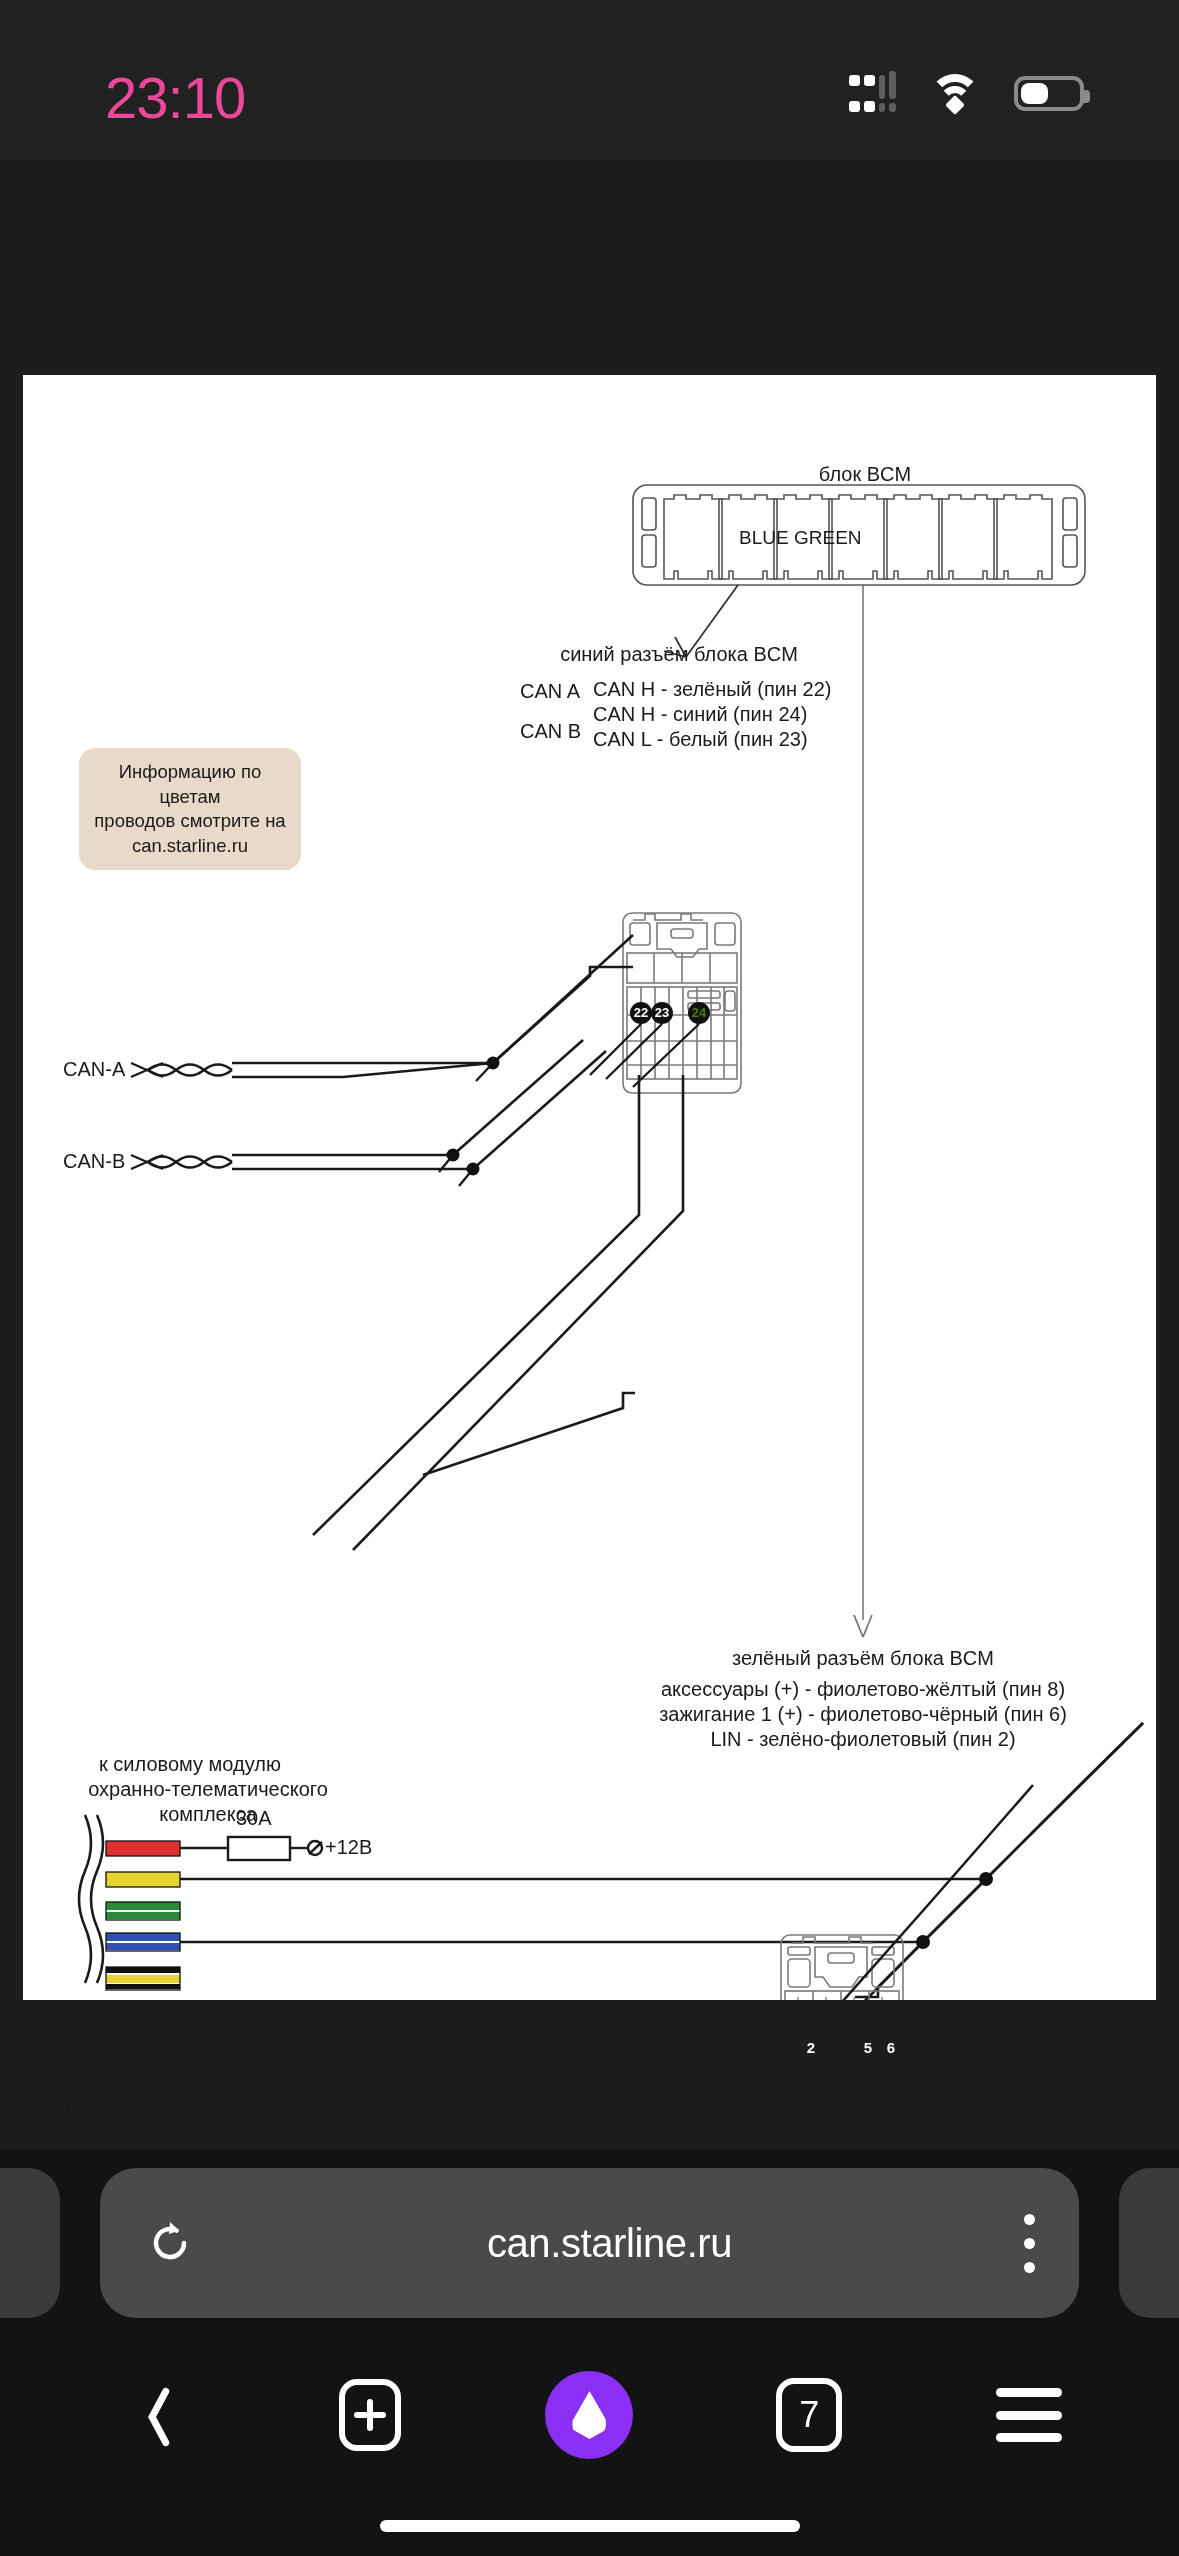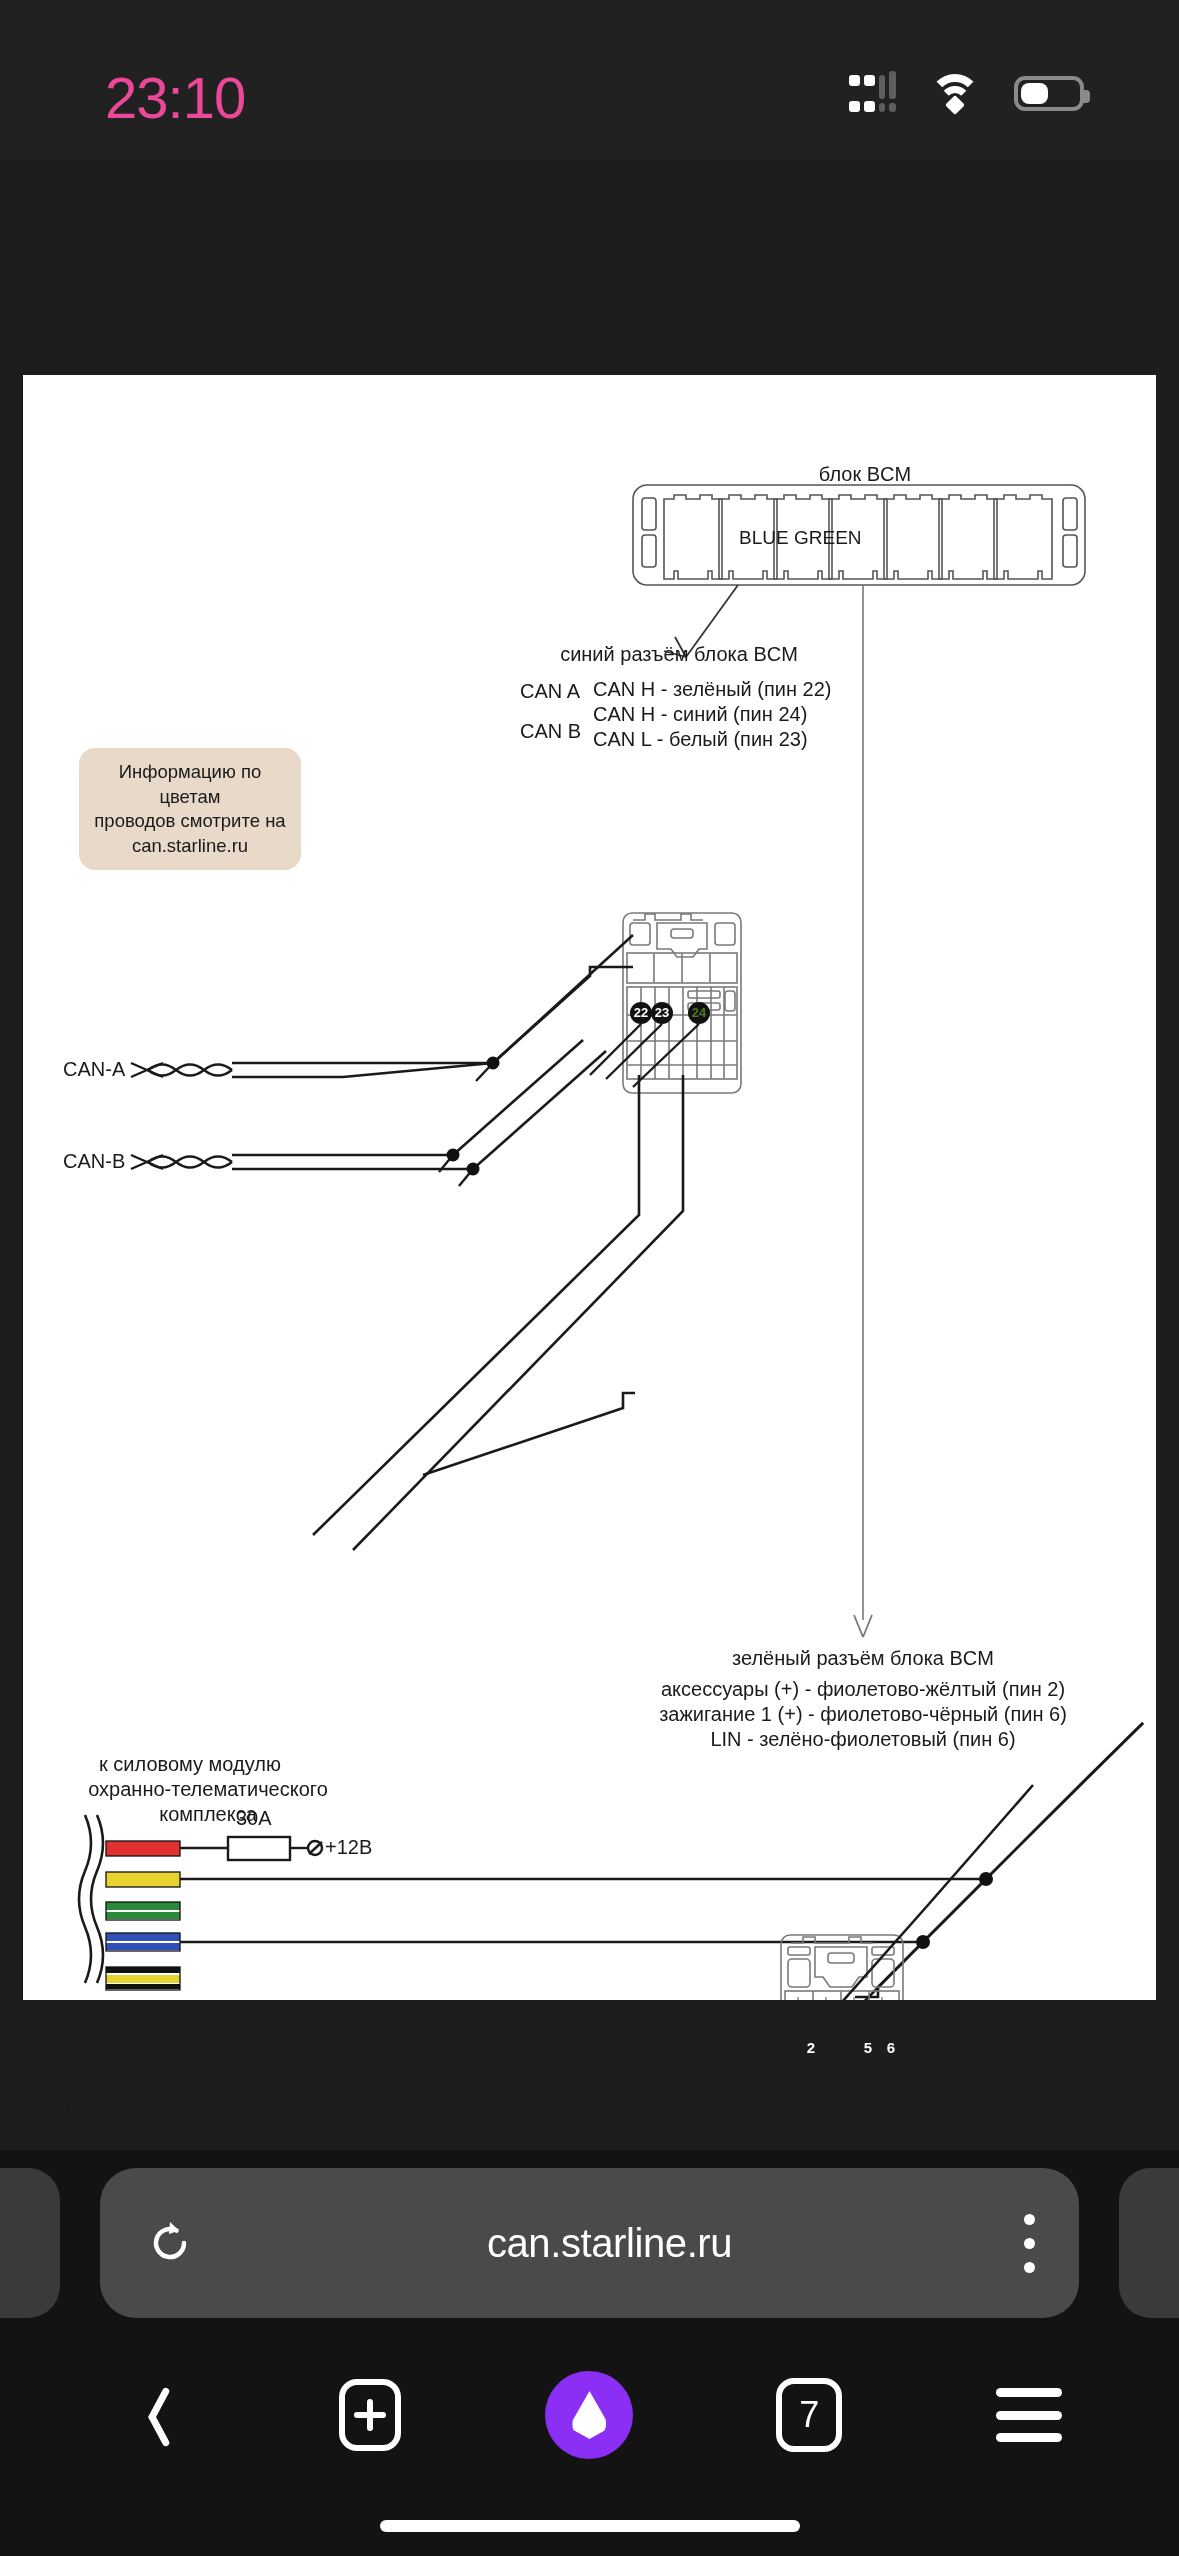--- a/index.html
+++ b/index.html
@@ -448,23 +448,23 @@
       <div class="bubble" style="left:56px; top:373px; width:222px;">
         <div>Информацию по цветам</div>
         <div>проводов смотрите на</div>
         <div>can.starline.ru</div>
       </div>
 
       <div class="dtext lbl" style="left:40px; top:683px;">CAN-A</div>
       <div class="dtext lbl" style="left:40px; top:775px;">CAN-B</div>
 
       <div class="dtext lbl center" style="left:840px; top:1272px;">зелёный разъём блока BCM</div>
-      <div class="dtext lbl center" style="left:840px; top:1303px;">аксессуары (+) - фиолетово-жёлтый (пин 2)</div>
+      <div class="dtext lbl center" style="left:840px; top:1303px;">аксессуары (+) - фиолетово-жёлтый (пин 8)</div>
       <div class="dtext lbl center" style="left:840px; top:1328px;">зажигание 1 (+) - фиолетово-чёрный (пин 6)</div>
-      <div class="dtext lbl center" style="left:840px; top:1353px;">LIN - зелёно-фиолетовый (пин 6)</div>
+      <div class="dtext lbl center" style="left:840px; top:1353px;">LIN - зелёно-фиолетовый (пин 2)</div>
 
       <div class="dtext center" style="left:788px; top:1664px; font-size:15px; color:#fff; font-weight:700;">2</div>
       <div class="dtext center" style="left:845px; top:1664px; font-size:15px; color:#fff; font-weight:700;">5</div>
       <div class="dtext center" style="left:868px; top:1664px; font-size:15px; color:#fff; font-weight:700;">6</div>
 
       <div class="dtext lbl center" style="left:167px; top:1378px;">к силовому модулю</div>
       <div class="dtext lbl center" style="left:185px; top:1403px;">охранно-телематического</div>
       <div class="dtext lbl center" style="left:185px; top:1428px;">комплекса</div>
 
       <div class="dtext lbl" style="left:213px; top:1432px;">30A</div>

